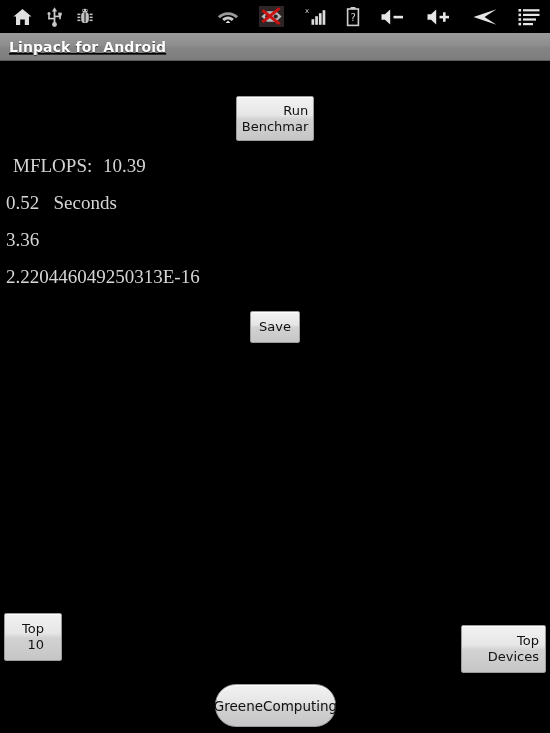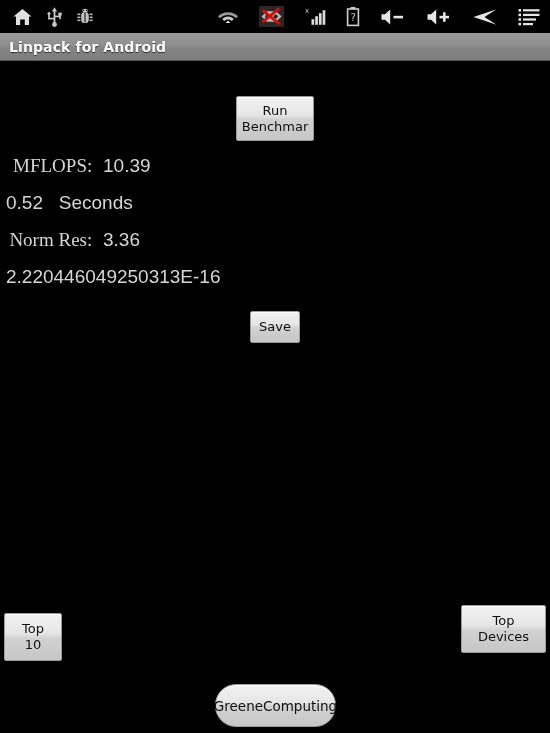--- a/index.html
+++ b/index.html
@@ -57,20 +57,21 @@
   #title-bar {
     position: absolute;
     left: 0; top: 33px;
     width: 550px;
     height: 28px;
     background: linear-gradient(to bottom, #9a9a9a 0%, #8e8e8e 45%, #848484 55%, #7d7d7d 100%);
     border-bottom: 1px solid #5a5a5a;
     box-sizing: border-box;
     display: flex;
     align-items: center;
+    text-decoration: underline;
   }
   #title-text {
     margin-left: 9px;
     font-size: 14px;
     font-weight: bold;
     color: #ffffff;
     text-shadow: 0 1px 1px rgba(0,0,0,0.65);
     letter-spacing: 0.1px;
   }
 
@@ -79,21 +80,21 @@
     position: absolute;
     box-sizing: border-box;
     background: linear-gradient(to bottom,
         #f2f2f2 0%, #e6e6e6 42%, #d2d2d2 52%, #c6c6c6 100%);
     border: 1px solid #9c9c9c;
     border-radius: 2px;
     color: #111111;
     font-family: "DejaVu Sans", sans-serif;
     font-size: 13px;
     line-height: 16px;
-    text-align: center;
+    text-align: right;
     display: flex;
     align-items: center;
     justify-content: center;
     box-shadow: 0 1px 1px rgba(0,0,0,0.5), inset 0 1px 0 rgba(255,255,255,0.85);
     cursor: default;
     white-space: pre-line;
     padding: 0 6px;
   }
 
   #run-benchmark-button {
@@ -102,21 +103,21 @@
   }
   #save-button {
     left: 250px; top: 311px;
     width: 50px; height: 32px;
   }
   #top10-button {
     left: 4px; top: 613px;
     width: 58px; height: 48px;
   }
   #top-devices-button {
-    left: 461px; top: 605px;
+    left: 461px; top: 625px;
     width: 85px; height: 48px;
   }
   #greene-computing-button {
     left: 215px; top: 684px;
     width: 121px; height: 43px;
     font-size: 13.5px;
     border-radius: 21px;
   }
 
   
@@ -135,21 +136,21 @@
     text-align: right;
     color: #d6d6d6;
     font-size: 19px;
     font-family: Liberation Serif, serif;
     white-space: pre;
   }
   .result-value {
     margin-left: 6px;
     color: #d6d6d6;
     font-size: 19px;
-    font-family: Liberation Sans, sans-serif;
+    font-family: Liberation Serif, serif;
     white-space: pre;
   }
 </style>
 </head>
 <body>
 
 <div id="screen">
 
   <div id="status-bar">
 
@@ -268,21 +269,20 @@
     <div class="result-row">
       <span class="result-label">MFLOPS: </span>
       <span class="result-value">10.39</span>
     </div>
 
     <div class="result-row">
       <span class="result-value">0.52   Seconds</span>
     </div>
 
     <div class="result-row">
-      <span class="result-label">Norm Res: </span>
       <span class="result-value">3.36</span>
     </div>
 
     <div class="result-row">
       <span class="result-value">2.220446049250313E-16</span>
     </div>
   </div>
 
   <div class="btn" id="save-button">Save</div>
 

